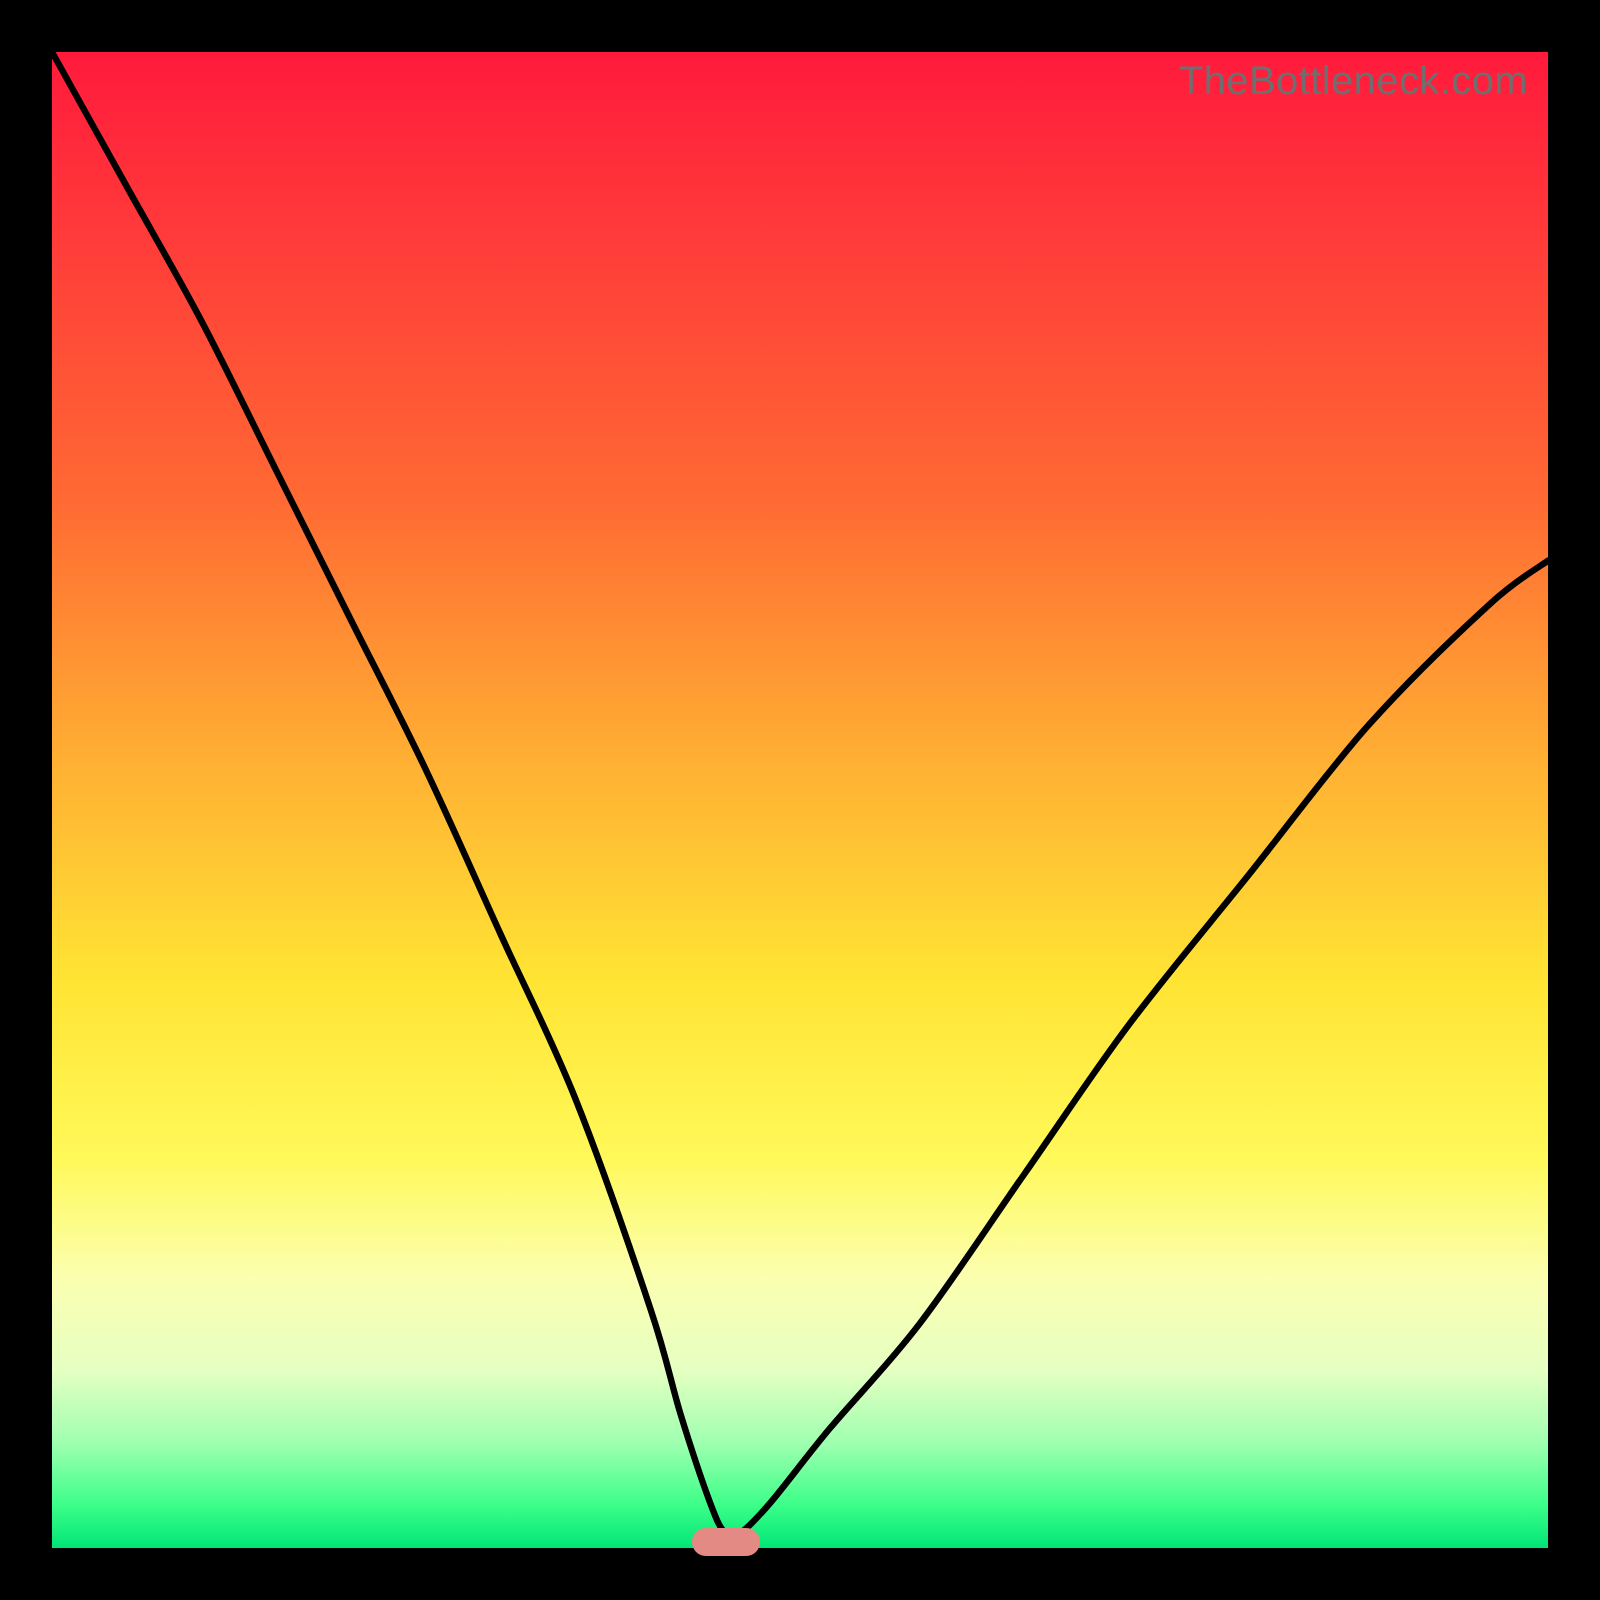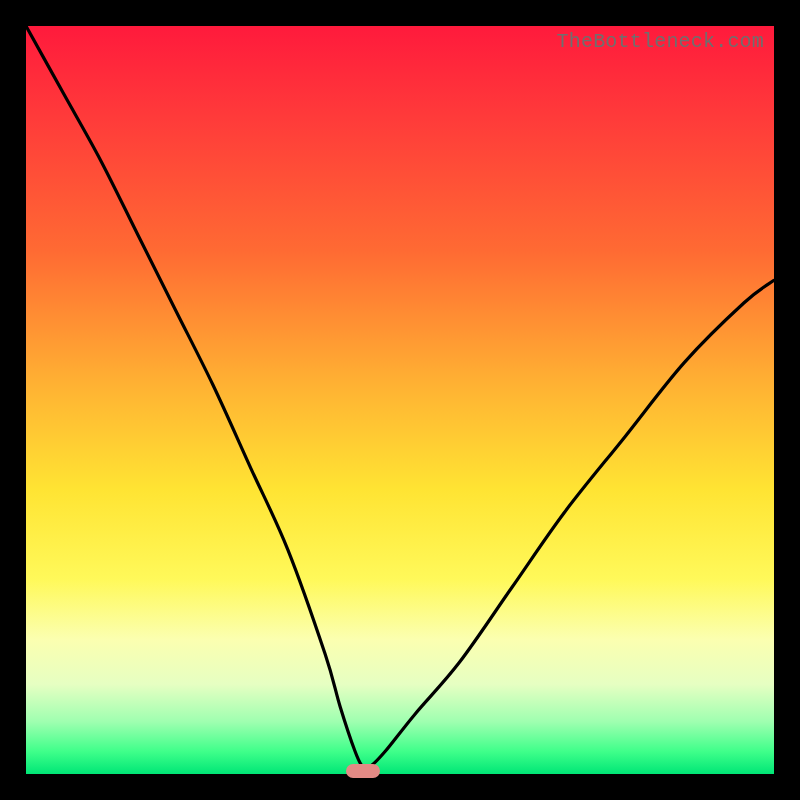--- a/index.html
+++ b/index.html
@@ -31,21 +31,20 @@
       #ff6a33 30%,
       #ffb233 48%,
       #ffe433 62%,
       #fff95a 74%,
       #fbffb0 82%,
       #e6ffc2 88%,
       #9fffb0 93%,
       #3fff8a 97%,
       #00e676 100%
     );
-    font-family: Liberation Mono, monospace;
   }
   .watermark {
     position: absolute;
     top: 4px;
     right: 10px;
     color: #6f6f6f;
     font-size: 20px;
     font-weight: 500;
     letter-spacing: 0.2px;
     user-select: none;

